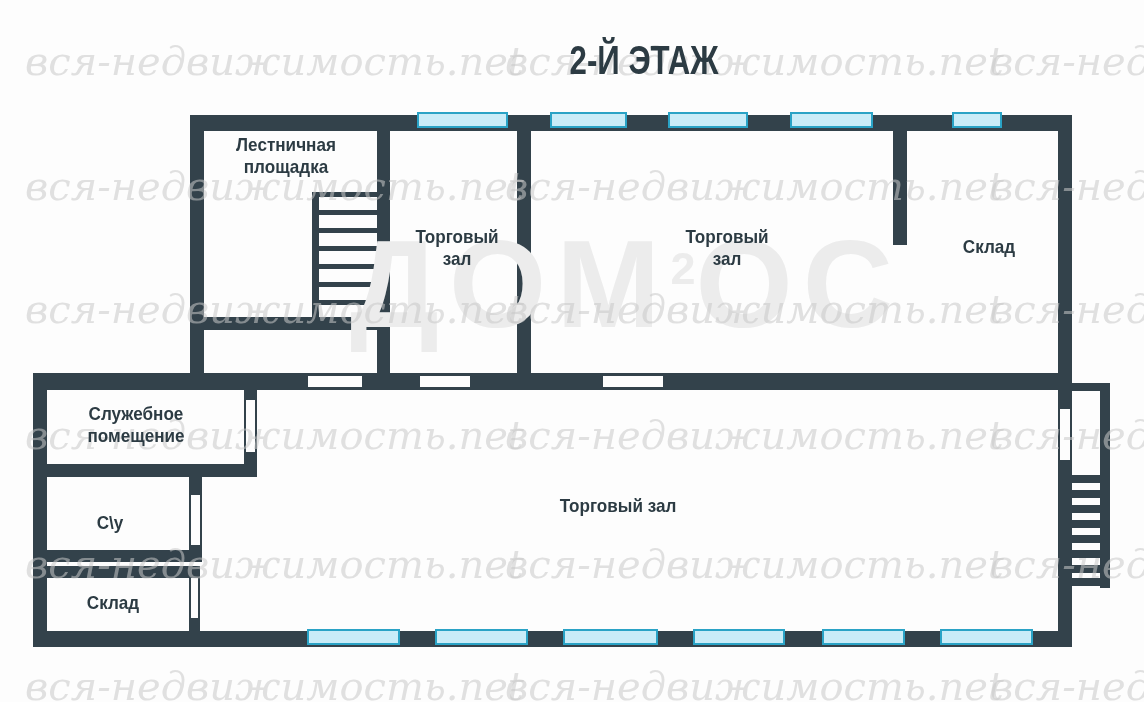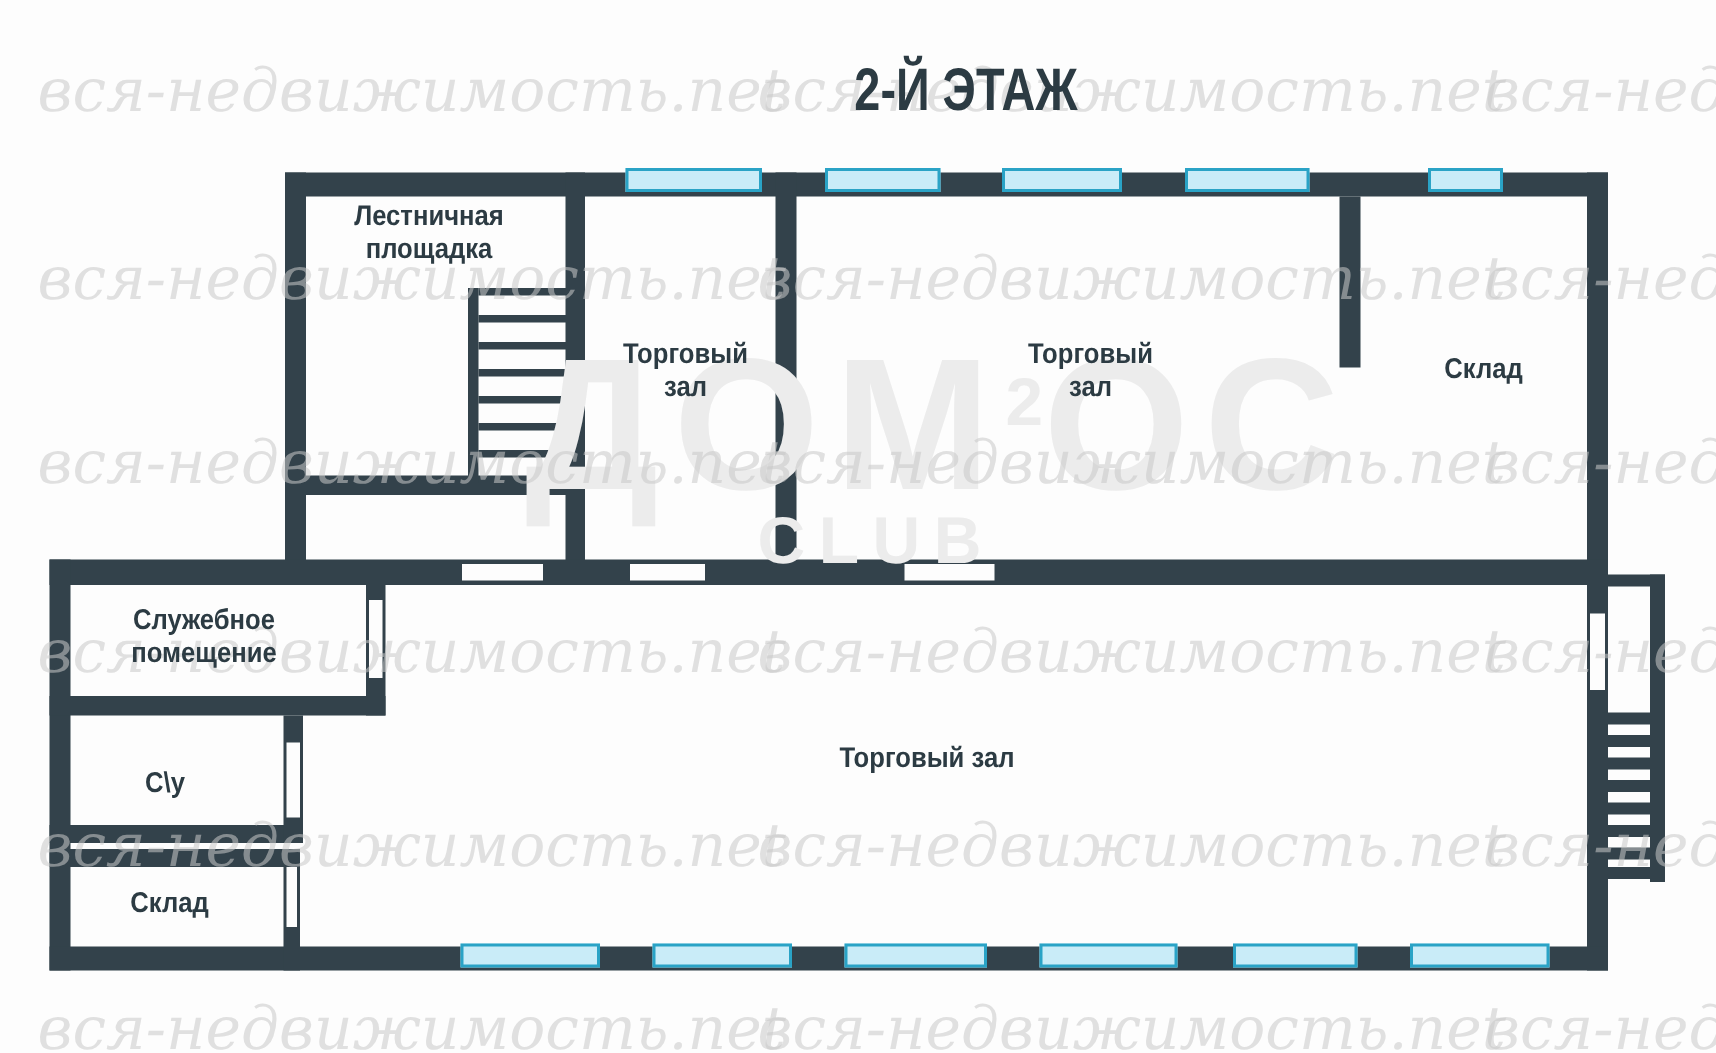--- a/index.html
+++ b/index.html
@@ -42,21 +42,20 @@
   }
 </style>
 </head>
 <body>
 
 <div id="plan">
 
   <div class="plan-title">2-Й ЭТАЖ</div>
 
   <div class="logo"><span>ДОМ</span><sup>2</sup><span>ОС</span></div>
-  <div class="logo-sub">CLUB</div>
 
   <div class="wall" style="left:190px;top:115px;width:882px;height:16px;"></div>
   <div class="wall" style="left:190px;top:115px;width:14px;height:275px;"></div>
   <div class="wall" style="left:1058px;top:115px;width:14px;height:275px;"></div>
   <div class="wall" style="left:377px;top:115px;width:13px;height:275px;"></div>
   <div class="wall" style="left:204px;top:317px;width:186px;height:13px;"></div>
   <div class="wall" style="left:517px;top:115px;width:14px;height:275px;"></div>
   <div class="wall" style="left:893px;top:131px;width:14px;height:114px;"></div>
 
   <div class="wall" style="left:312px;top:192px;width:7px;height:130px;"></div>

